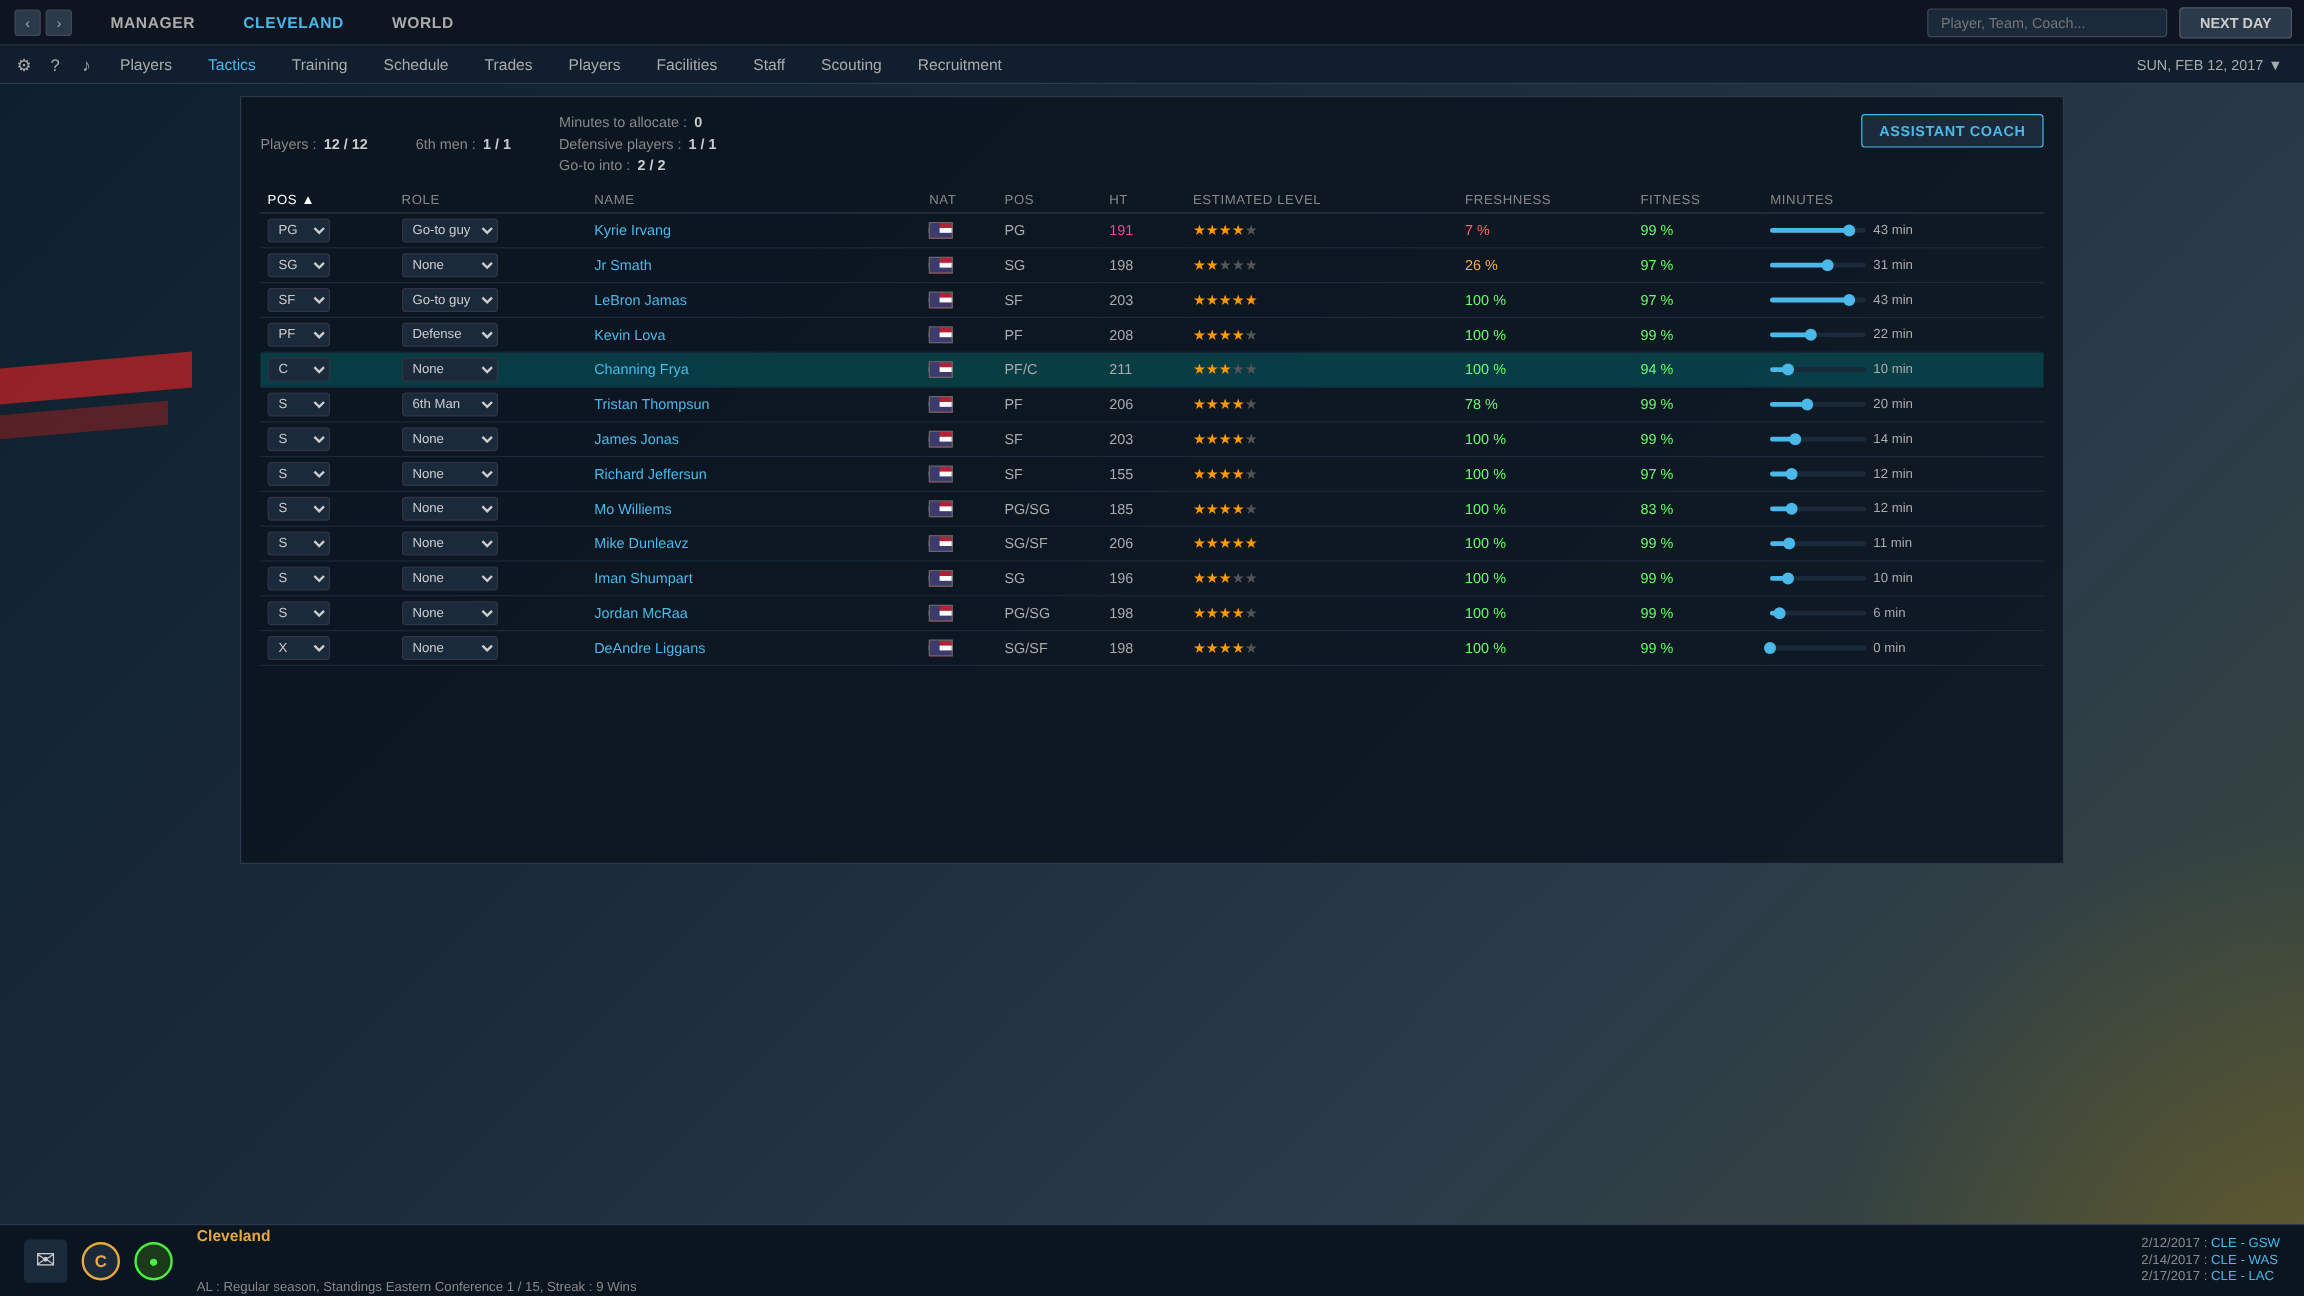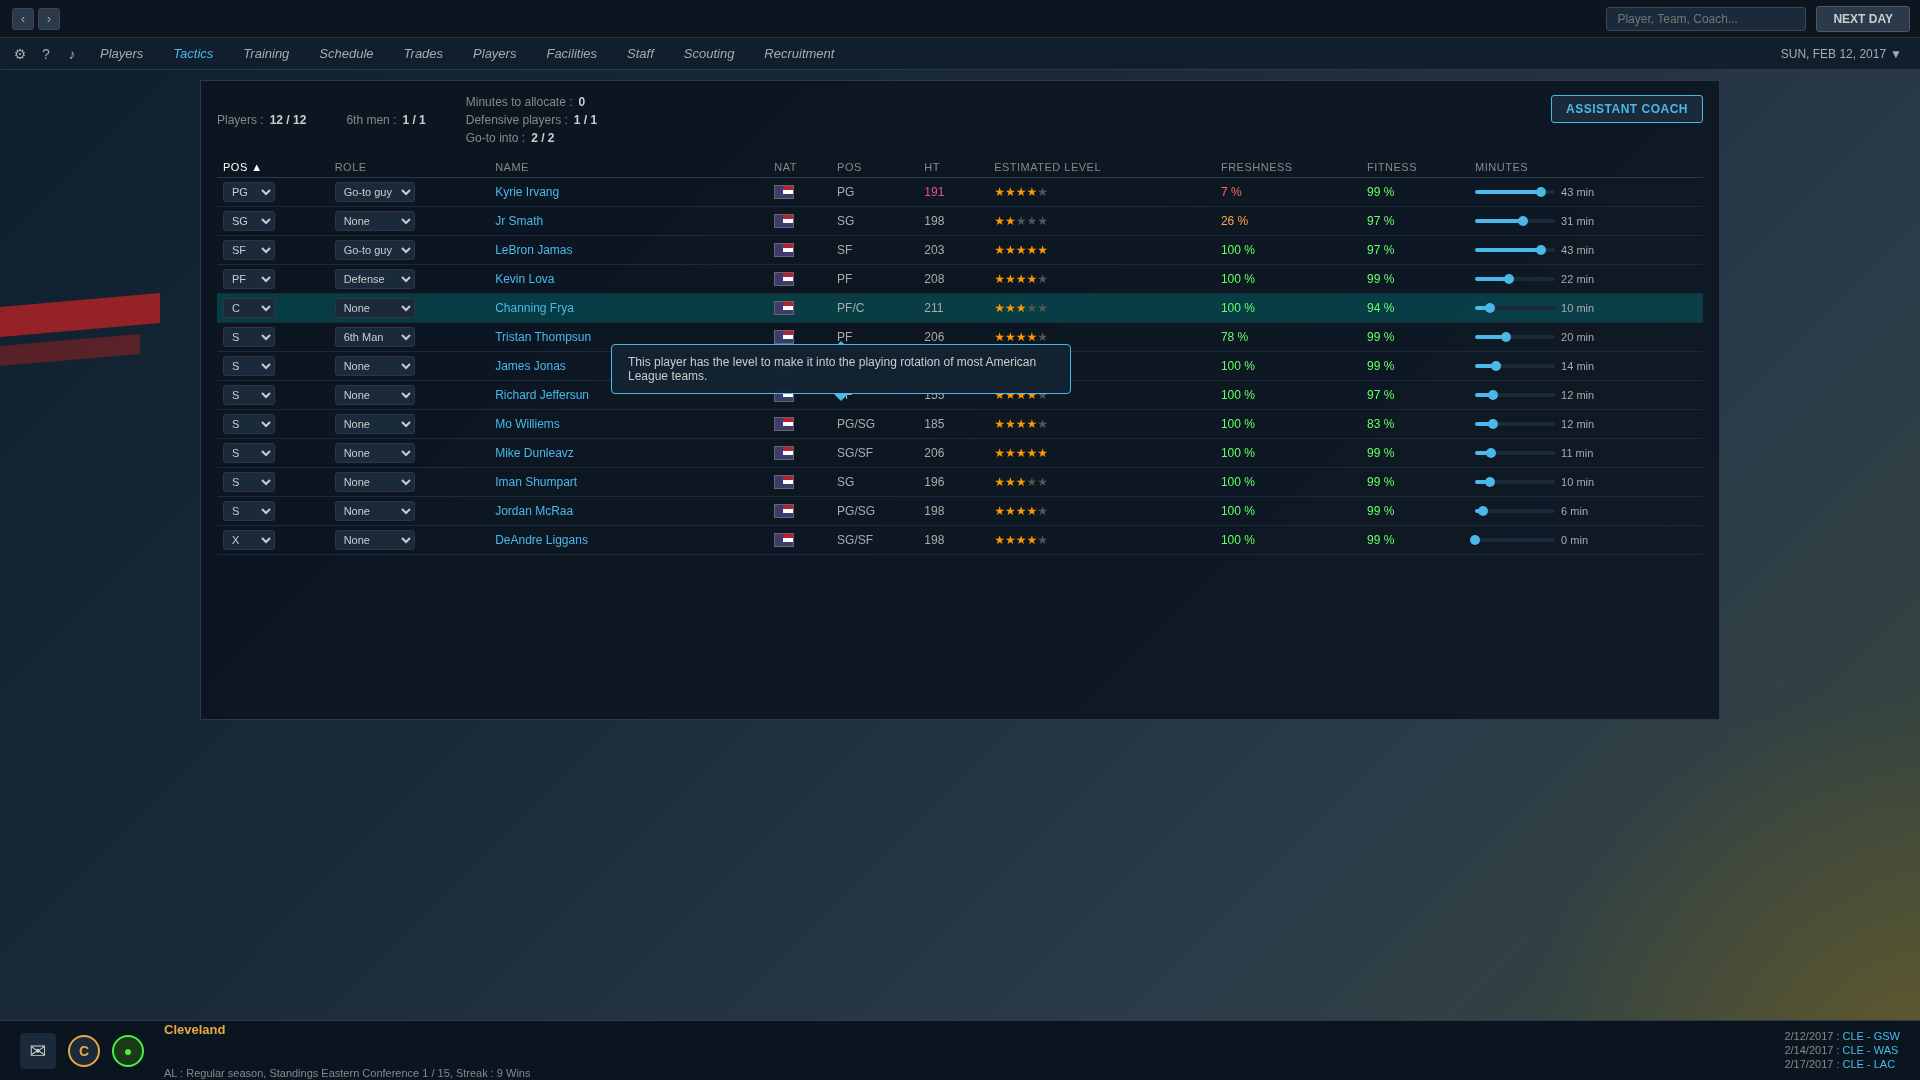--- a/index.html
+++ b/index.html
@@ -144,21 +144,20 @@
       cursor: pointer;
     }
     .sub-nav-item {
       padding: 0 14px;
       height: 32px;
       display: flex;
       align-items: center;
       color: #aaa;
       font-size: 13px;
       cursor: pointer;
-      font-style: italic;
     }
     .sub-nav-item.active { color: #4ab8e8; }
     .sub-nav-date {
       margin-left: auto;
       color: #aaa;
       font-size: 12px;
       padding-right: 10px;
       display: flex;
       align-items: center;
       gap: 4px;
@@ -410,20 +409,25 @@
 <div class="bg-bars">
   <div class="bg-bar1"></div>
   <div class="bg-bar2"></div>
 </div>
 <div class="bg-right"></div>
 
 <div class="top-nav">
   <div class="nav-arrows">
     <div class="nav-arrow">‹</div>
     <div class="nav-arrow">›</div>
+  </div>
+  <div class="nav-tabs">
+    <div class="nav-tab">MANAGER</div>
+    <div class="nav-tab active">CLEVELAND</div>
+    <div class="nav-tab">WORLD</div>
   </div>
   <div class="nav-search">
     <input class="search-box" placeholder="Player, Team, Coach..." style="">
     <button class="next-day-btn">NEXT DAY</button>
   </div>
 </div>
 
 <div class="sub-nav">
   <div class="sub-nav-icon">⚙</div>
   <div class="sub-nav-icon">?</div>
@@ -901,24 +905,20 @@
             <div class="slider-fill" style="width:0%;"></div>
             <div class="slider-thumb" style="left:0%;"></div>
           </div>
           <span class="minutes-text">0 min</span>
         </div>
       </td>
     </tr>
       </tbody>
   </table>
 
-  <div class="tooltip-box">
-    <span>This player has the level to make it into the playing rotation of most American League teams.</span>
-    <div class="tooltip-arrow-down"></div>
-  </div>
 
 </div>
 
 <div class="bottom-bar">
   <div class="bottom-icons">
     <div class="bottom-icon" style="background:#1a2a3a; font-size:20px;">✉</div>
     <div class="team-logo logo-dark">C</div>
     <div class="team-logo logo-green">●</div>
   </div>
   <div class="team-info">

